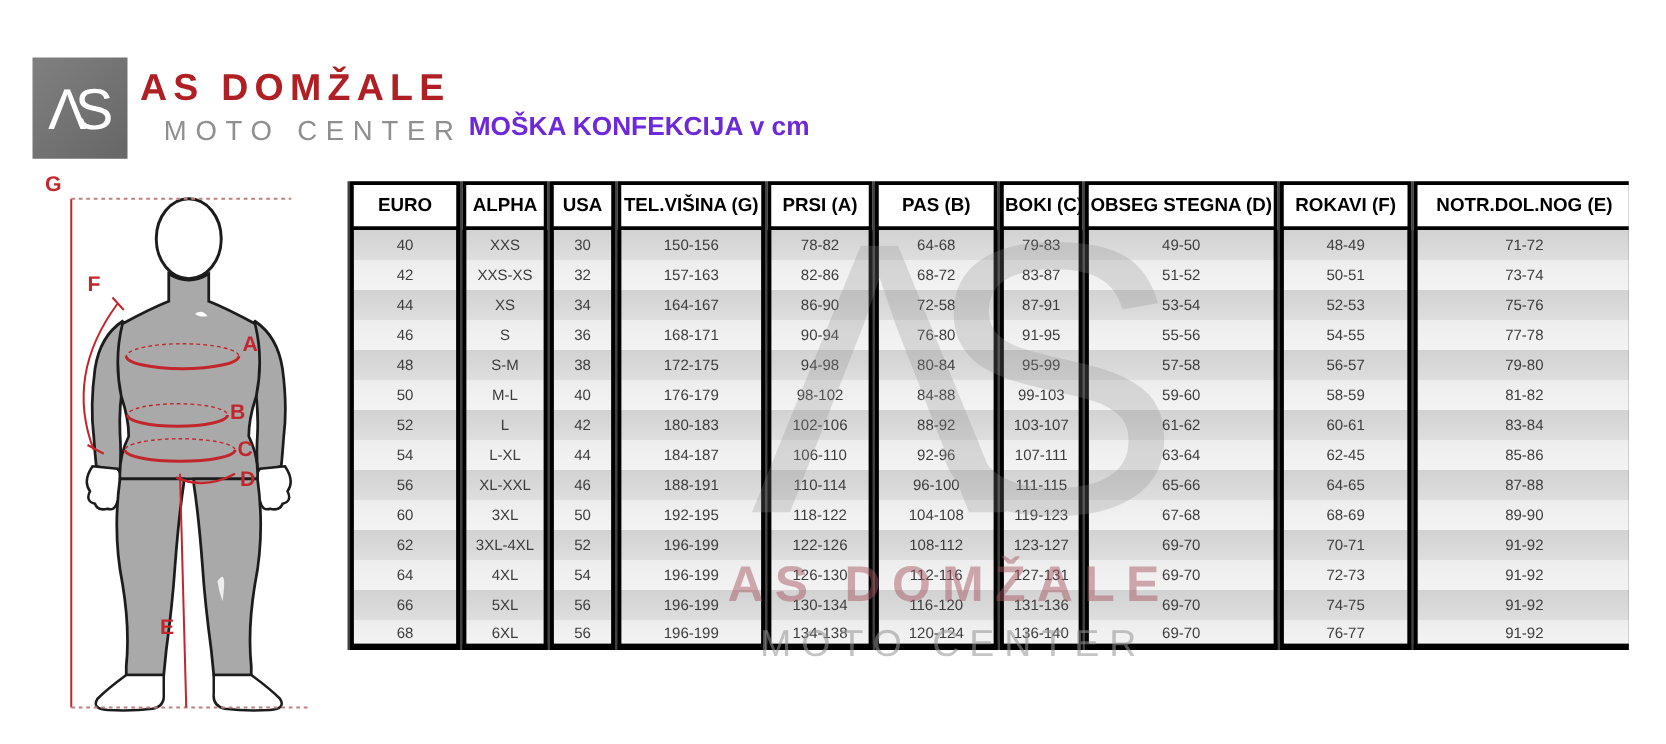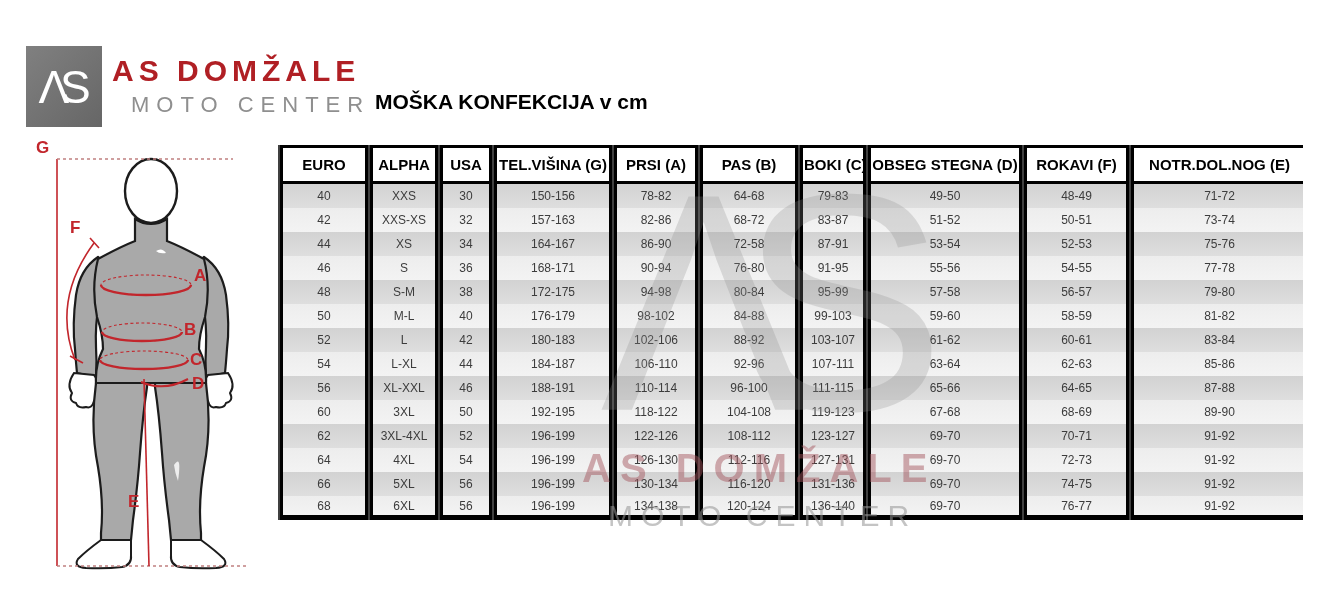--- a/index.html
+++ b/index.html
@@ -10,21 +10,21 @@
   .logo-box { position:absolute; left:26px; top:46px; width:76px; height:81px;
     background:linear-gradient(135deg,#808080,#666666);
     display:flex; align-items:center; justify-content:center; }
   .logo-mark { color:#ffffff; font-size:46px; letter-spacing:-0.20em; padding-right:8px; }
   .logo-name { position:absolute; left:112px; top:54px; font-size:30px; font-weight:bold;
     letter-spacing:5px; color:#b01f24; white-space:nowrap; }
   .logo-sub { position:absolute; left:131px; top:92px; font-size:22px; letter-spacing:7px;
     color:#8f8f8f; white-space:nowrap; }
 
   .page-title { position:absolute; left:375px; top:90px; font-size:21px; font-weight:bold;
-    color:#000000; white-space:nowrap; }
+    color:#6d28d9; white-space:nowrap; }
 
   
   .figure-wrap { position:absolute; left:28px; top:135px; width:245px; height:445px; }
 
   
   .size-table { position:absolute; left:278px; top:145px; width:1032px;
     border-collapse:separate; border-spacing:2px 0; table-layout:fixed; background:#404040; }
   .size-table th { border:3px solid #000; background:#ffffff; font-size:15px; font-weight:bold;
     color:#000; text-align:center; padding:8px 1px; white-space:nowrap; overflow:hidden; }
   .size-table td { border-left:3px solid #000; border-right:3px solid #000; font-size:12px;
@@ -221,21 +221,21 @@
         </tr>
         <tr>
           <td>54</td>
           <td>L-XL</td>
           <td>44</td>
           <td>184-187</td>
           <td>106-110</td>
           <td>92-96</td>
           <td>107-111</td>
           <td>63-64</td>
-          <td>62-63</td>
+          <td>62-45</td>
           <td>85-86</td>
         </tr>
         <tr>
           <td>56</td>
           <td>XL-XXL</td>
           <td>46</td>
           <td>188-191</td>
           <td>110-114</td>
           <td>96-100</td>
           <td>111-115</td>

